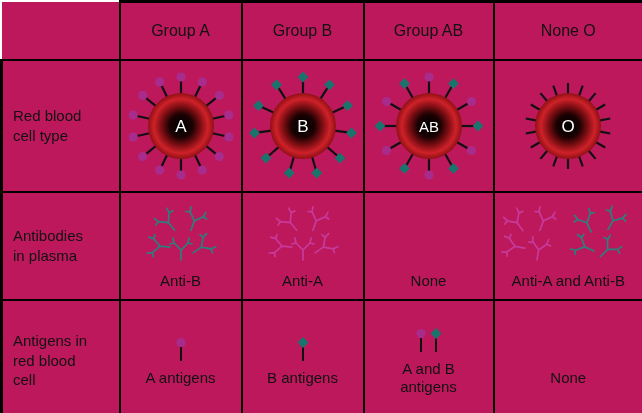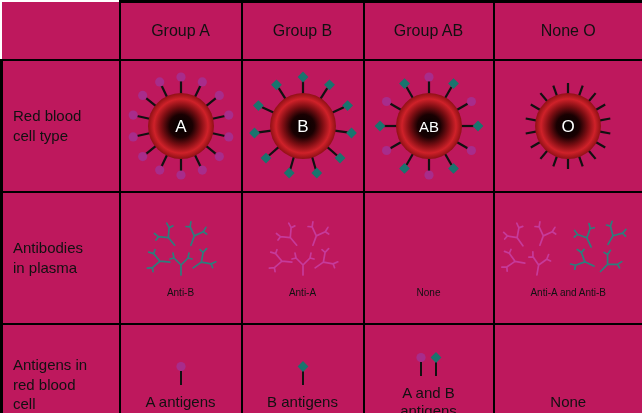--- a/index.html
+++ b/index.html
@@ -26,35 +26,35 @@
   }
   
   .btable tr:first-child > * { border-top: 3px solid #000; }
   .btable tr:last-child  > * { border-bottom: 3px solid #000; }
   .btable tr > *:first-child { border-left: 3px solid #000; }
   .btable tr > *:last-child  { border-right: 3px solid #000; }
   
   .btable td.corner { border-top: none; border-left: none; }
   .btable tr:nth-child(1) { height: 58px; }
   .btable tr:nth-child(2) { height: 132px; }
-  .btable tr:nth-child(3) { height: 132px; }
+  .btable tr:nth-child(3) { height: 108px; }
   .btable tr:nth-child(4) { height: 122px; }
   .btable th { font-size: 16px; }
   td.rowlabel { text-align: left; padding-left: 10px; }
   td.rowlabel .labeltext {
     display: inline-block;
     max-width: 85px;
     text-align: left;
     line-height: 1.3;
     font-size: 15px;
   }
   .rbcwrap { display: flex; align-items: center; justify-content: center; }
   .abwrap { display: flex; flex-direction: column; align-items: center; }
   .abcluster { height: 60px; display: flex; align-items: flex-end; justify-content: center; }
-  .ablabel { margin-top: 9px; font-size: 10px; }
+  .ablabel { margin-top: 9px; font-size: 15px; }
   .agwrap { display: flex; flex-direction: column; align-items: center; }
   .agicon { height: 30px; display: flex; align-items: flex-end; justify-content: center; }
   .aglabel { margin-top: 6px; font-size: 15px; line-height: 1.25; }
   .aglabel.narrow { max-width: 78px; }
   svg { display: block; }
 </style>
 </head>
 <body>
 
 <table class="btable">

